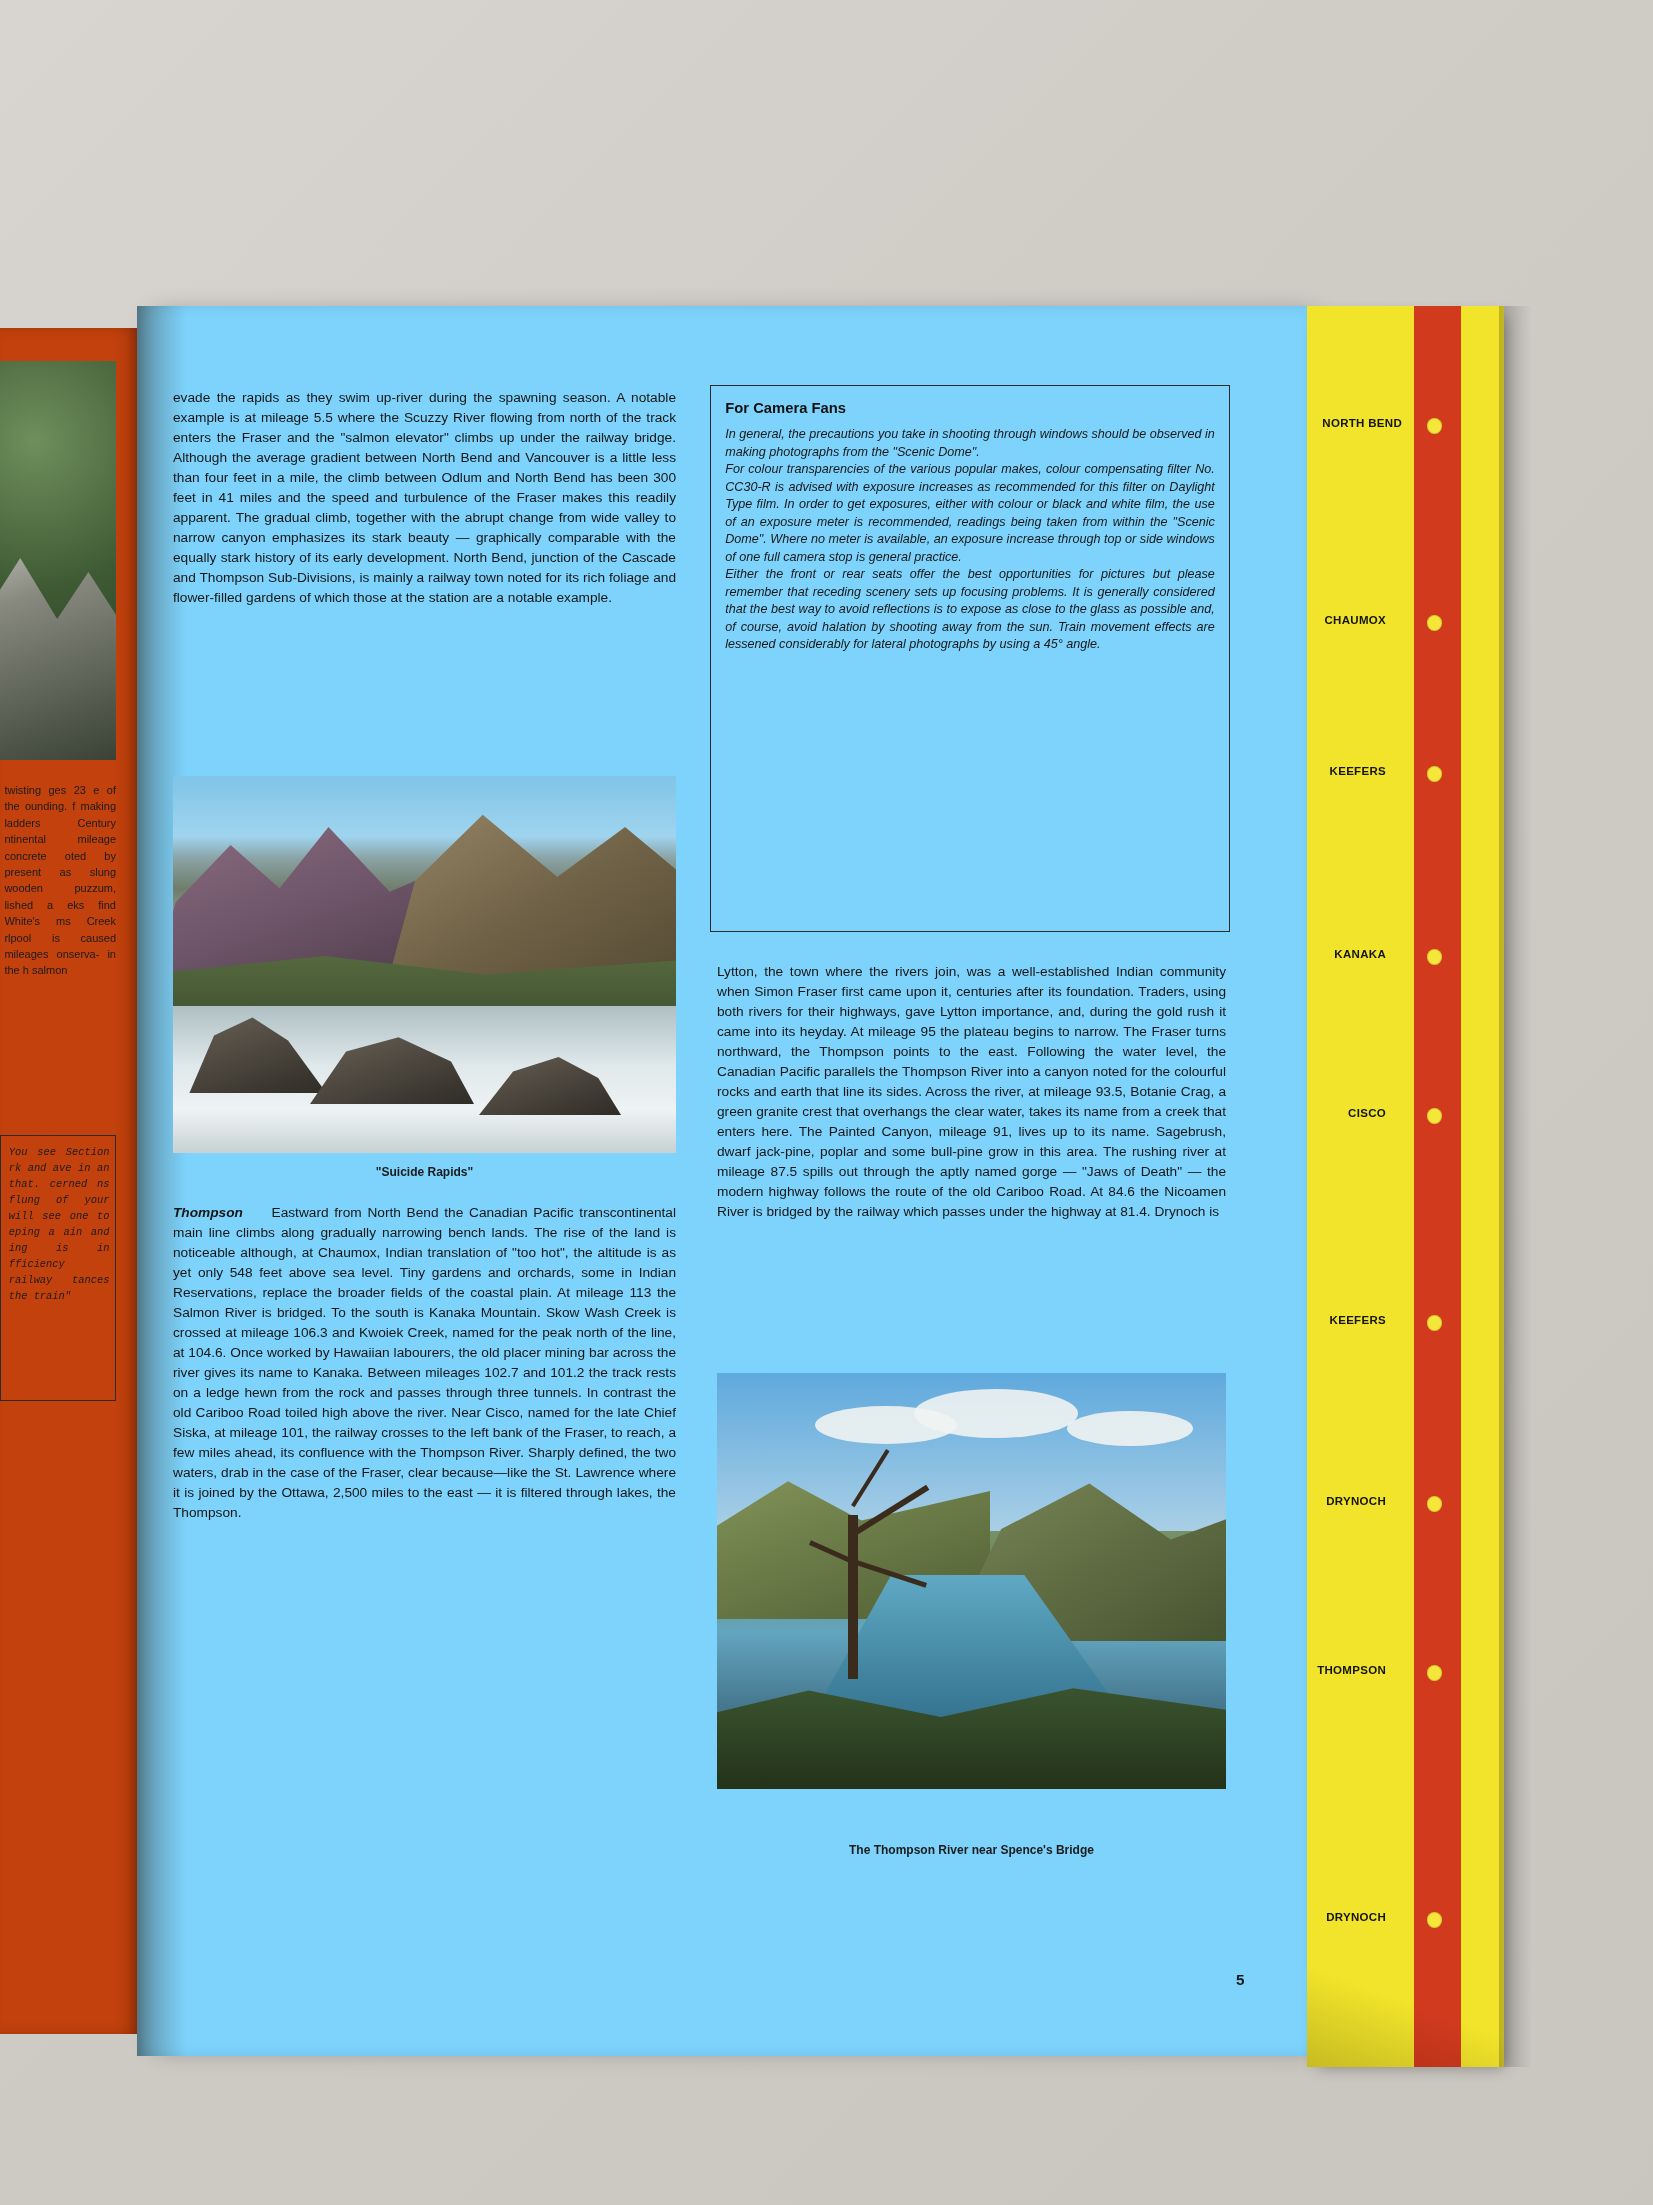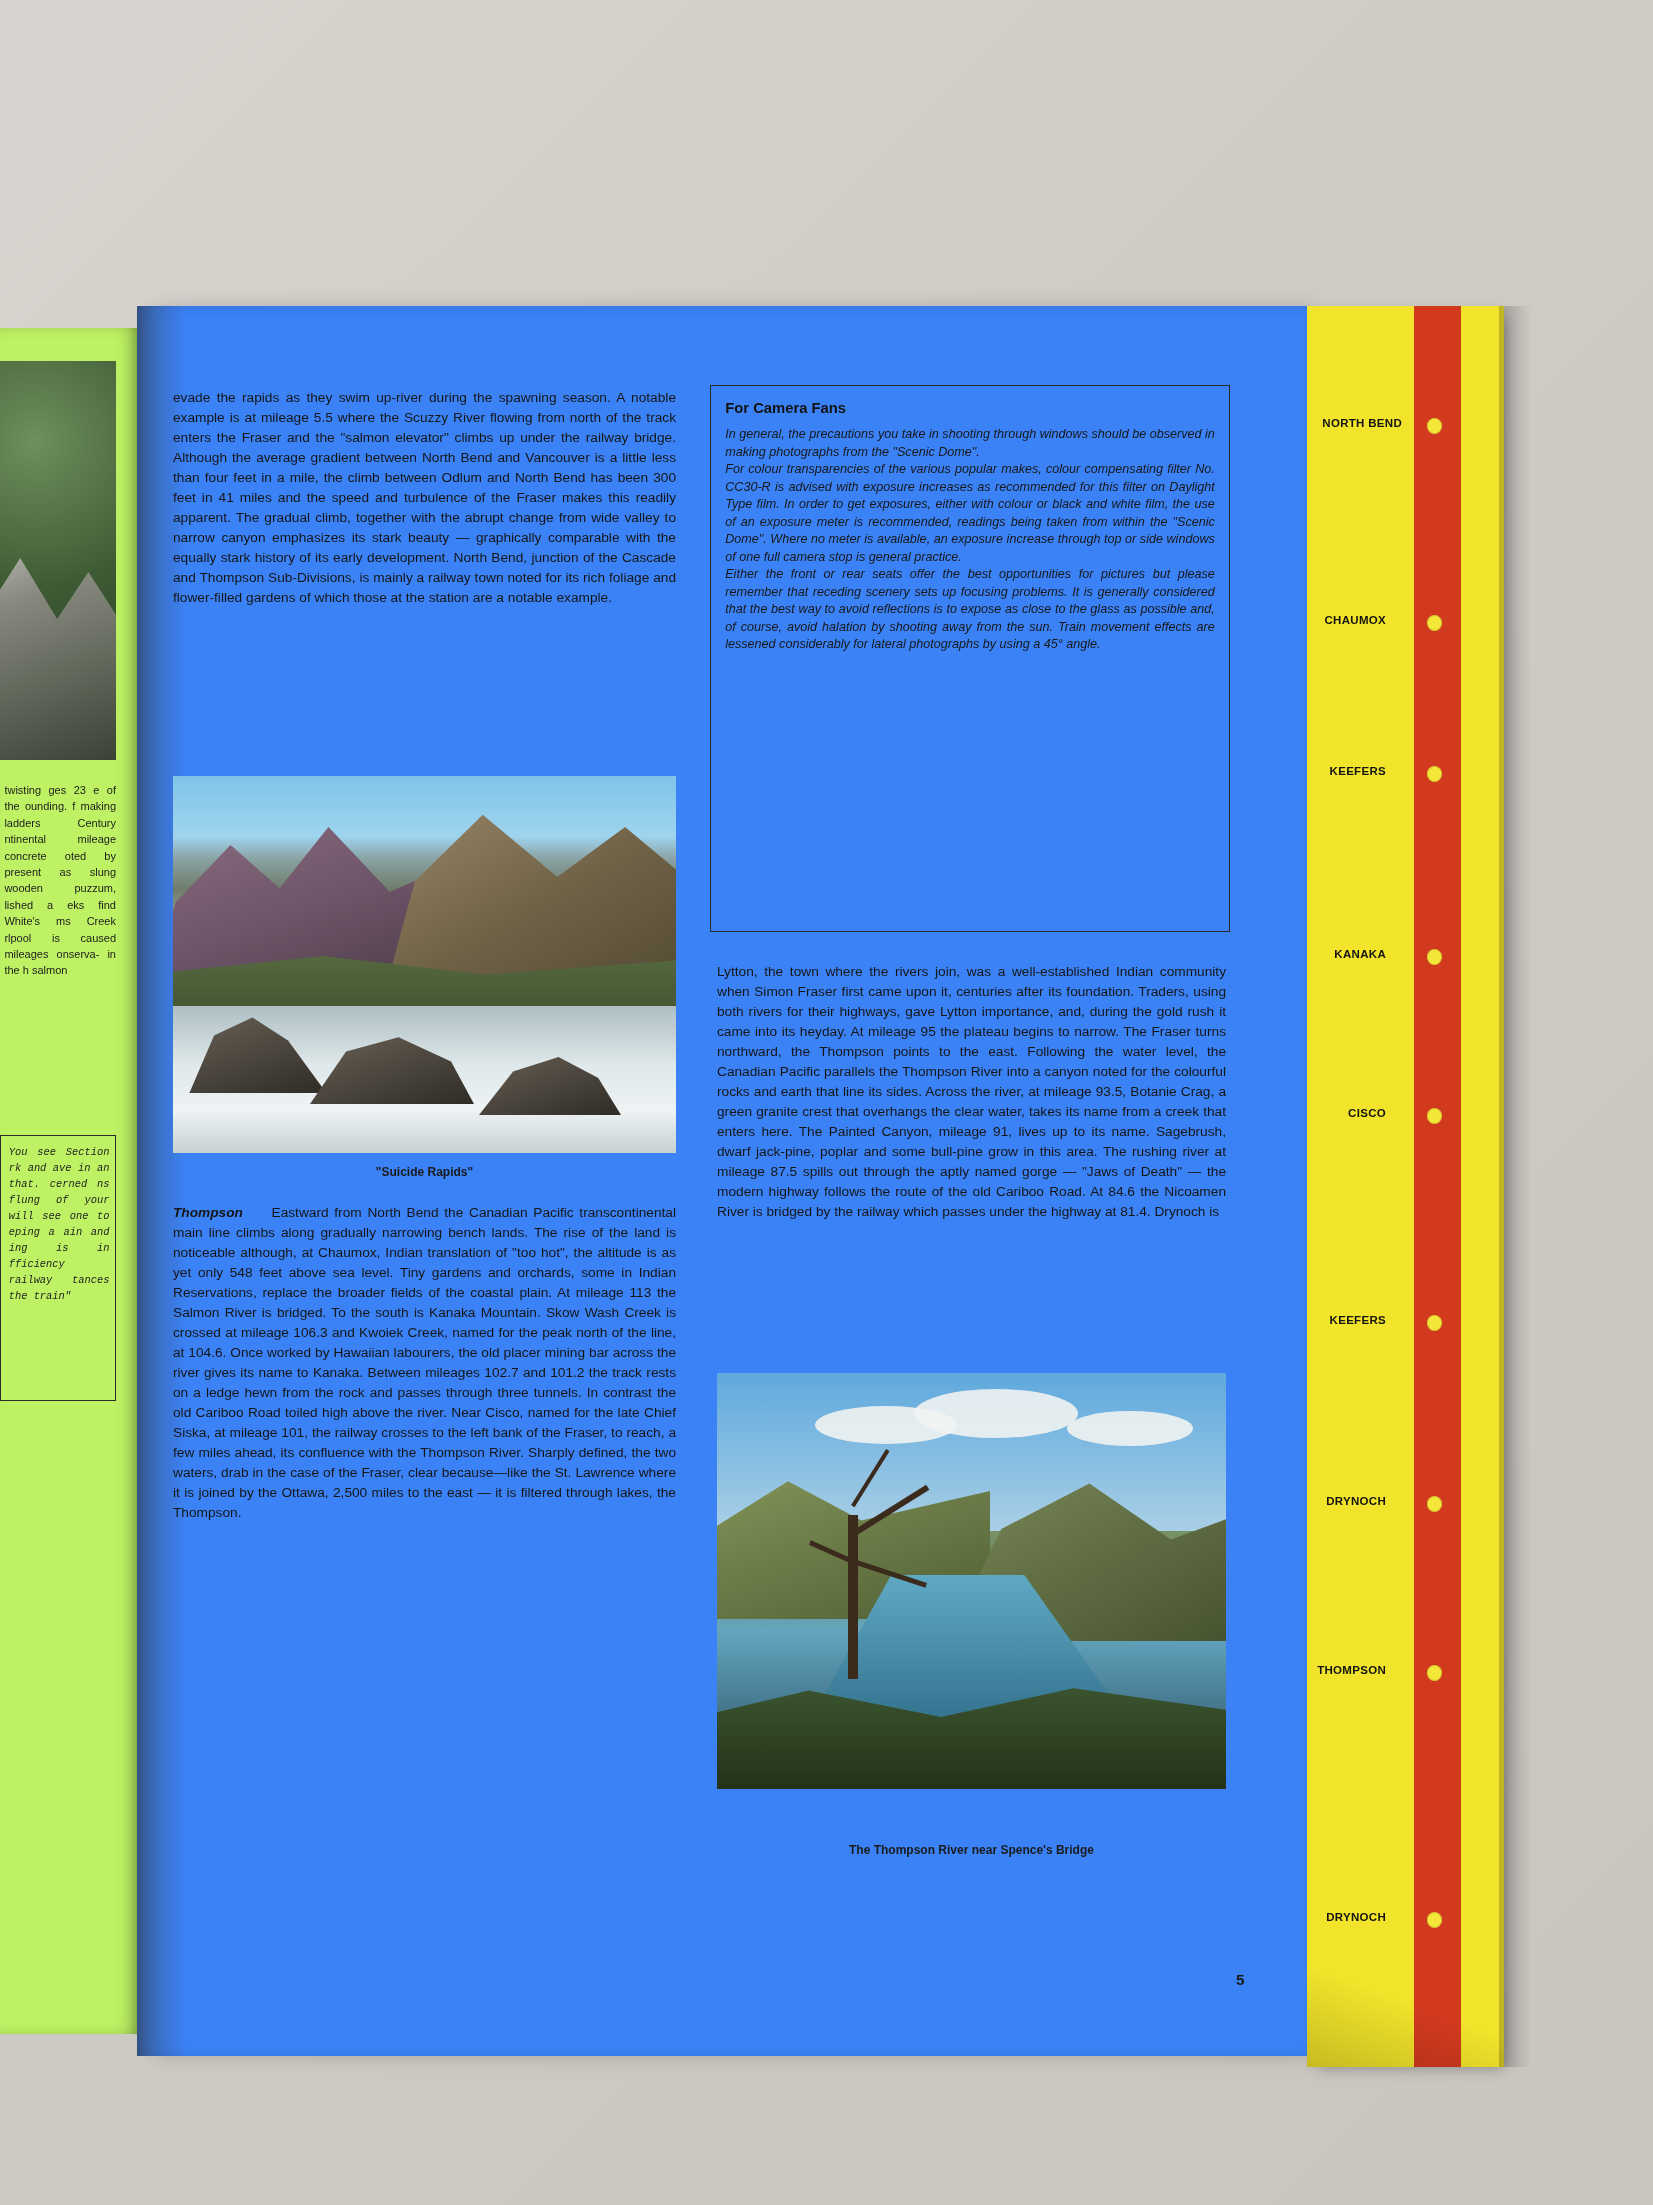--- a/index.html
+++ b/index.html
@@ -22,21 +22,21 @@
     background: linear-gradient(135deg, #d8d5d0 0%, #cfccc6 40%, #c9c6c0 100%);
   }
 
   
   #left-page {
     position: absolute;
     left: 0;
     top: 328px;
     width: 137px;
     height: 1706px;
-    background: #bef264;
+    background: #c2410c;
     box-shadow: inset -9.8px 0 18.6px -7.7px rgba(0,0,0,.45);
   }
   #left-photo {
     position: absolute;
     left: 0;
     top: 33px;
     width: 116px;
     height: 399px;
     background:
       radial-gradient(circle at 30% 20%, #6f8f5c 0%, #3e5a34 45%, #23341f 100%),
@@ -81,21 +81,21 @@
     font-family: Liberation Mono, monospace;
   }
 
   
   #page {
     position: absolute;
     left: 137px;
     top: 306px;
     width: 1170px;
     height: 1750px;
-    background: #3b82f6;
+    background: #7dd3fc;
     box-shadow:
       12px 0 22px -5.5px rgba(0,0,0,.28),
       inset 14.2px 0 24px -14.2px rgba(0,0,0,.45);
   }
   
   #page:before {
     content: "";
     position: absolute;
     left: 0; top: 0; bottom: 0; width: 49px;
     background: linear-gradient(90deg, rgba(60,55,48,.42), rgba(60,55,48,0));

